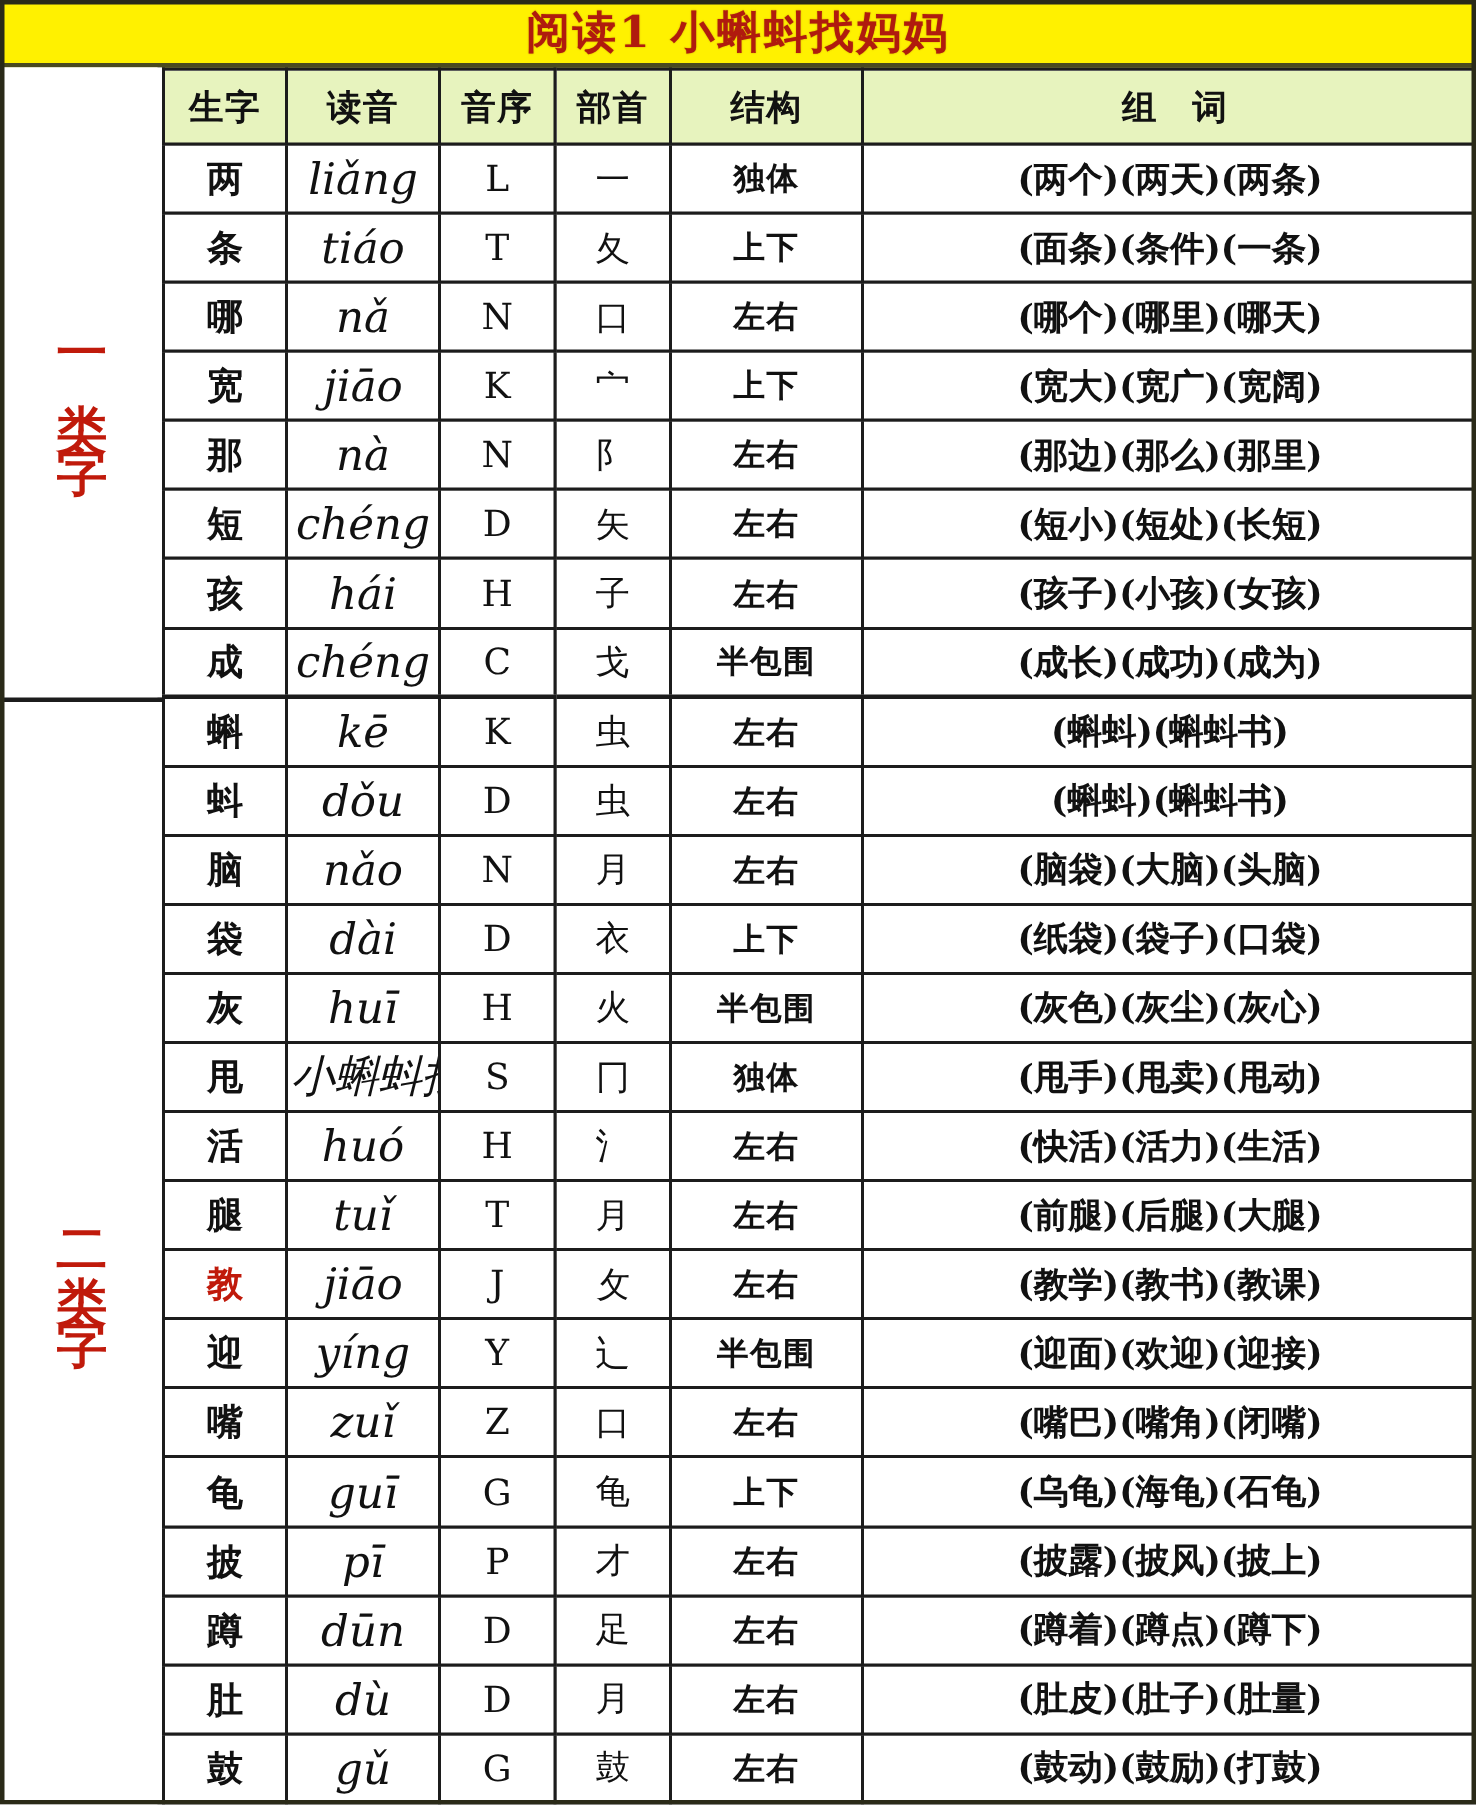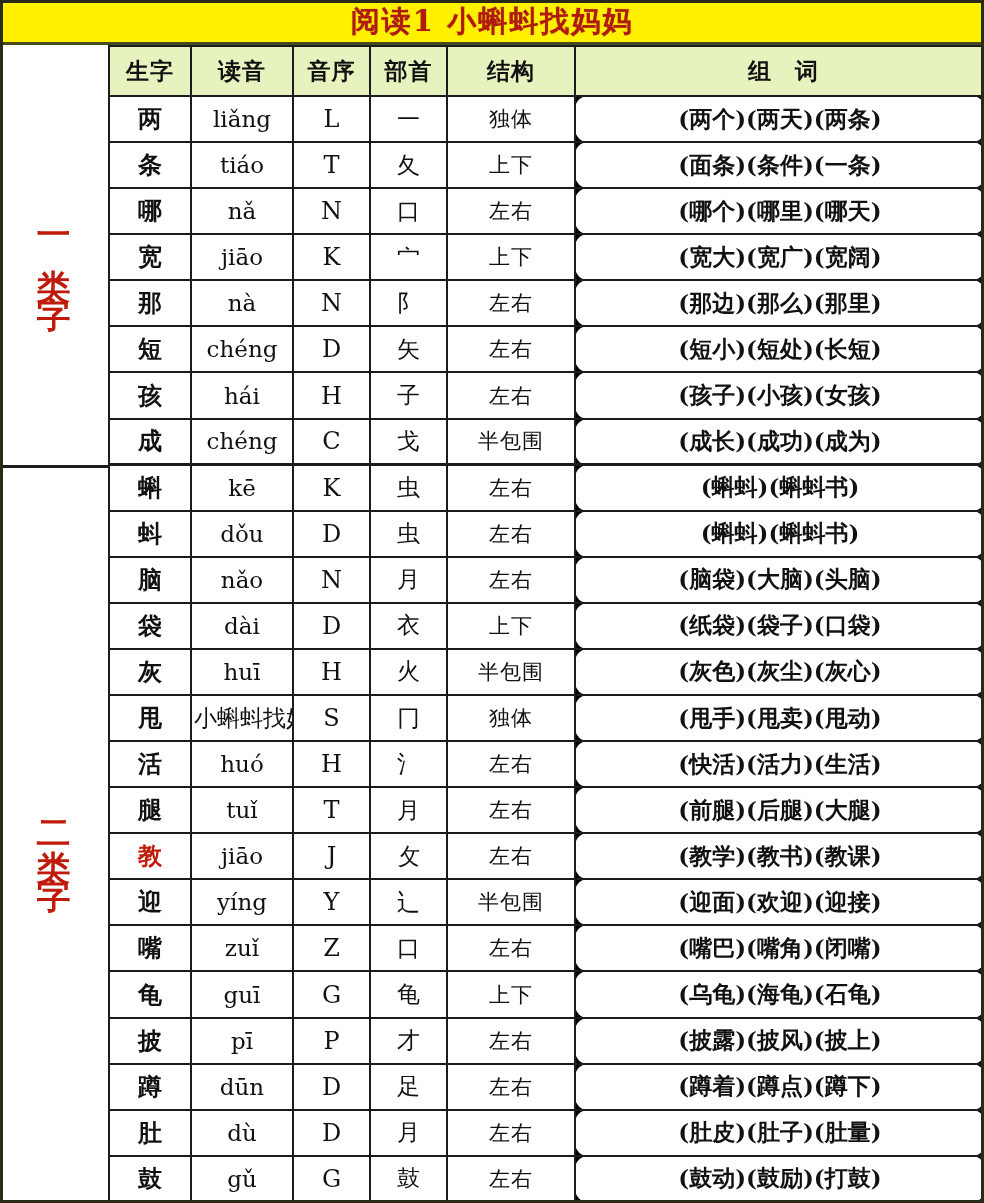--- a/index.html
+++ b/index.html
@@ -12,21 +12,21 @@
     height: 1203px;
     overflow: hidden;
     font-family: "DejaVu Sans", "Liberation Sans", sans-serif;
   }
 
   #sheet {
     position: relative;
     width: 984px;
     height: 1203px;
     box-sizing: border-box;
-    background: #000000;
+    background: #a3a3a3;
   }
 
   
   .title-bar {
     position: absolute;
     left: 0;
     top: 0;
     width: 984px;
     height: 45px;
     background: #FFF100;
@@ -135,38 +135,38 @@
   }
   table.chars thead th.zc-head { letter-spacing: 8px; padding-left: 16px; }
 
   table.chars tbody tr { height: 46px; }
   table.chars tbody tr.sec-start td { border-top: 3px solid #1c1c1c; }
 
   td.zi  { font-size: 24px; font-weight: bold; }
   td.zi.hl { color: #C01A0B; }
   td.py  {
     font-family: "DejaVu Sans", "Liberation Sans", sans-serif;
-    font-size: 23px;
+    font-size: 29px;
     text-align: left;
     padding-left: 9px;
     letter-spacing: 0px;
+    font-style: italic;
   }
   td.ys  {
     font-family: "DejaVu Sans", "Liberation Sans", sans-serif;
     font-size: 24px;
   }
   td.bs  { font-size: 23px; }
-  td.jg  { font-size: 21px; font-weight: normal; letter-spacing: 1px; }
+  td.jg  { font-size: 21px; font-weight: bold; letter-spacing: 1px; }
   td.zc  {
     font-size: 23px;
     font-weight: bold;
     text-align: left;
     padding-left: 14px;
     letter-spacing: 0px;
-    border-radius: 13px;
   }
 
   
   .outer-frame {
     position: absolute;
     left: 0; top: 0;
     width: 984px; height: 1203px;
     box-sizing: border-box;
     border: 3px solid #2a2a18;
     pointer-events: none;

